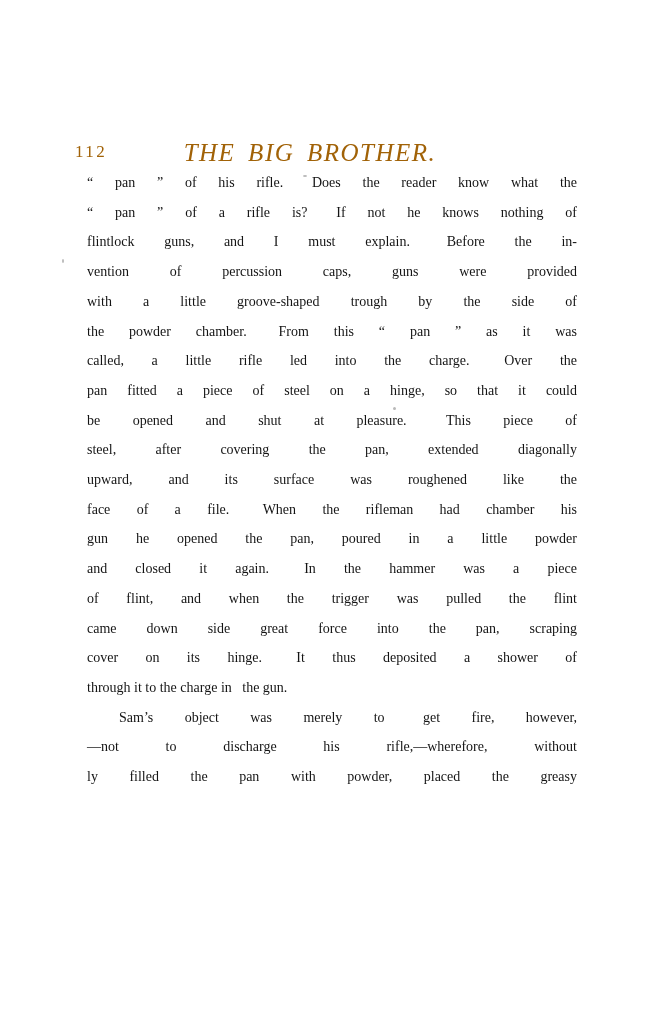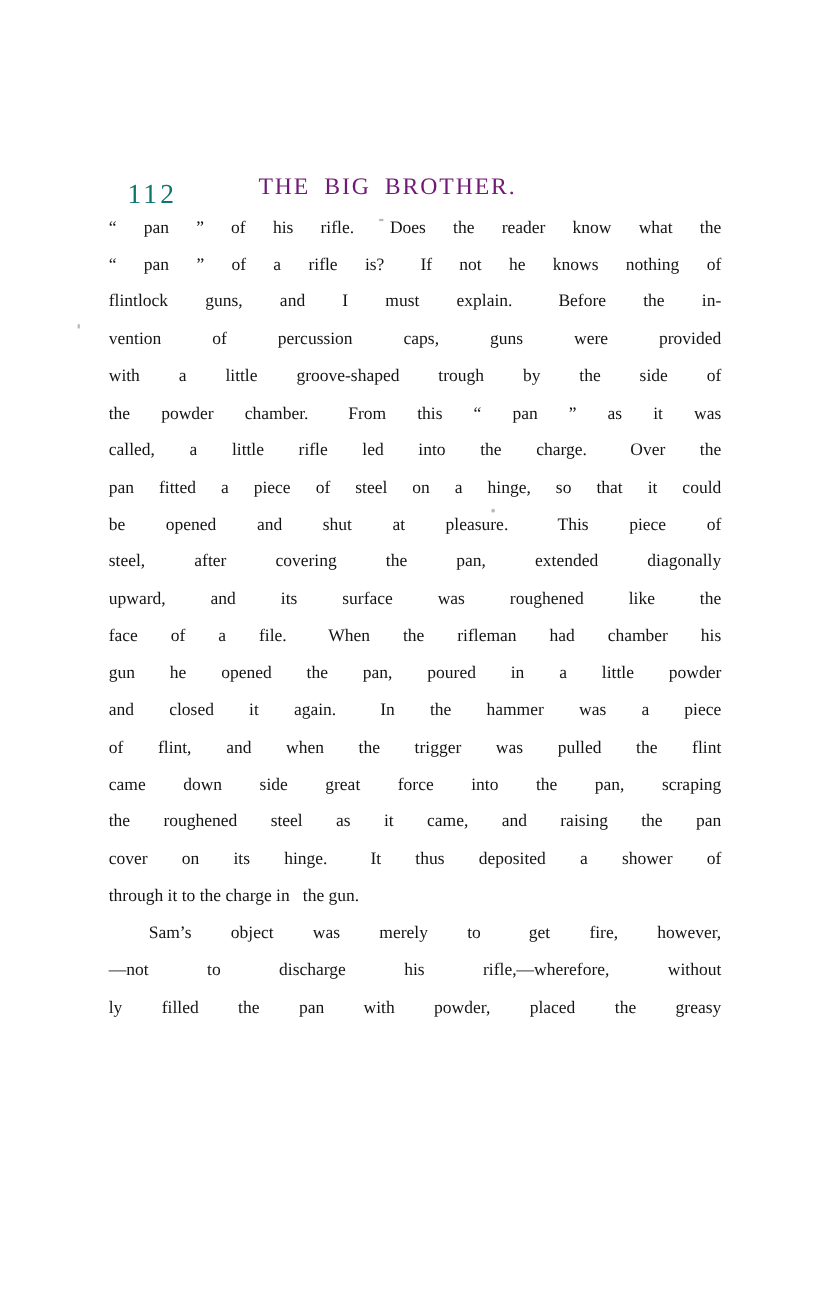--- a/index.html
+++ b/index.html
@@ -18,36 +18,37 @@
   }
   .page-header {
     position: absolute;
     top: 139px;
     left: 0;
     width: 664px;
     height: 24px;
   }
   .page-number {
     position: absolute;
-    left: 102px;
+    left: 75px;
     top: 3px;
-    font-size: 22px;
+    font-size: 17px;
     letter-spacing: 2.5px;
-    color: #0f766e;
+    color: #a16207;
   }
   .running-title {
     position: absolute;
     left: 60px;
     width: 500px;
     top: 0;
     text-align: center;
-    font-size: 19px;
+    font-style: italic;
+    font-size: 25px;
     letter-spacing: 1.5px;
     word-spacing: 5px;
-    color: #701a75;
+    color: #a16207;
   }
   .body-text {
     position: absolute;
     left: 87px;
     top: 168px;
     width: 490px;
   }
   .line {
     font-size: 14px;
     line-height: 29.7px;
@@ -92,21 +93,20 @@
       <div class="line">called, a little rifle led into the charge.  Over the</div>
       <div class="line">pan fitted a piece of steel on a hinge, so that it could</div>
       <div class="line">be opened and shut at pleasure.  This piece of</div>
       <div class="line">steel, after covering the pan, extended diagonally</div>
       <div class="line">upward, and its surface was roughened like the</div>
       <div class="line">face of a file.  When the rifleman had chamber his</div>
       <div class="line">gun he opened the pan, poured in a little powder</div>
       <div class="line">and closed it again.  In the hammer was a piece</div>
       <div class="line">of flint, and when the trigger was pulled the flint</div>
       <div class="line">came down side great force into the pan, scraping</div>
-      <div class="line">the roughened steel as it came, and raising the pan</div>
       <div class="line">cover on its hinge.  It thus deposited a shower of</div>
       <div class="line plain">through it to the charge in  the gun.</div>
       <div class="line indent">Sam’s object was merely to  get fire, however,</div>
       <div class="line">—not to discharge his rifle,—wherefore, without</div>
       <div class="line">ly filled the pan with powder, placed the greasy</div>
     </div>
 
   <div class="speck s1"></div>
   <div class="speck s2"></div>
   <div class="speck s3"></div>

